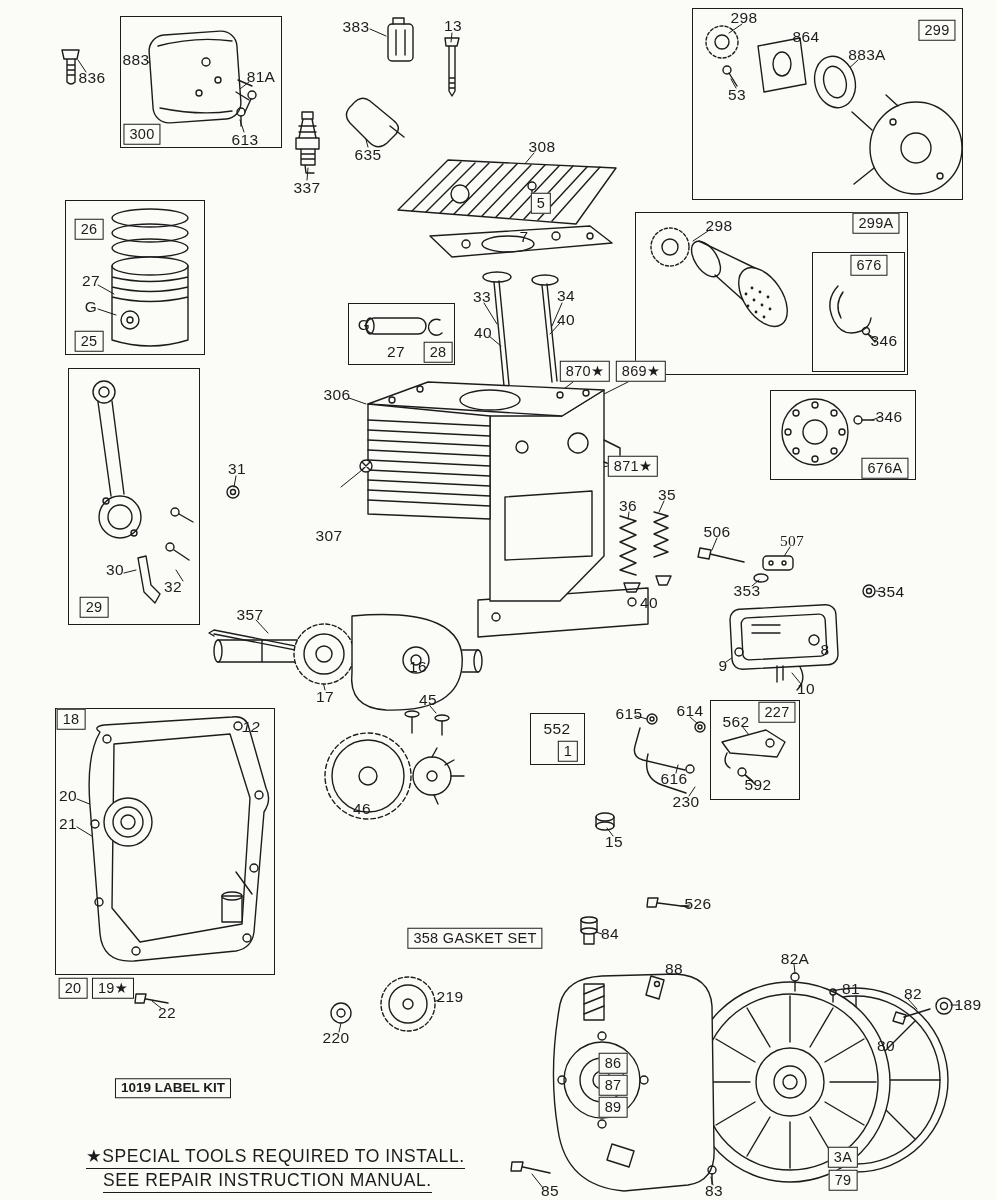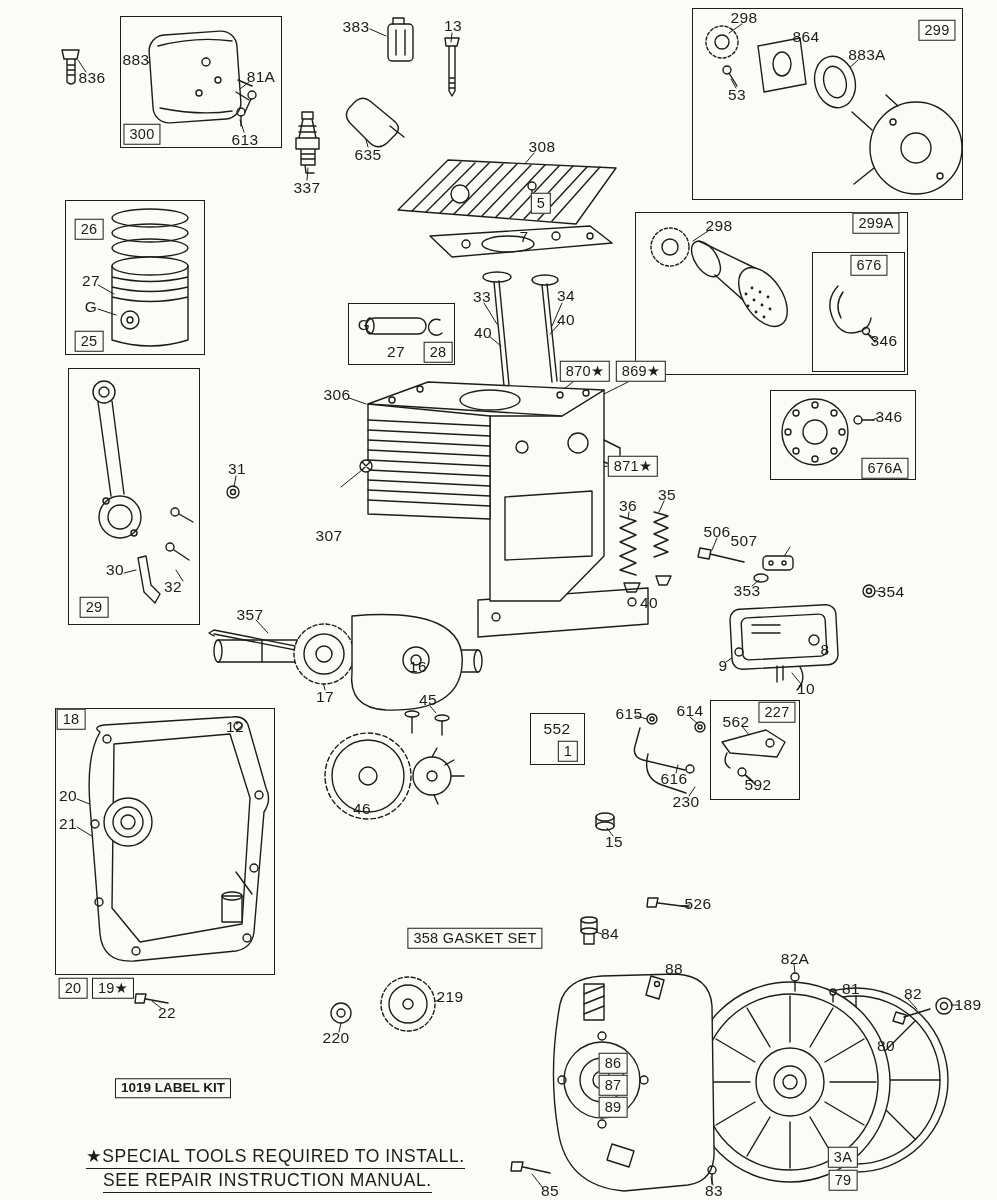--- a/index.html
+++ b/index.html
@@ -406,40 +406,40 @@
       <div class="label" style="left: 566px; top: 320px;">40</div>
       <div class="label" style="left: 337px; top: 395px;">306</div>
       <div class="label" style="left: 329px; top: 492px; margin-top: 44px;">307</div>
       <div class="label" style="left: 237px; top: 469px;">31</div>
       <div class="label" style="left: 115px; top: 570px;">30</div>
       <div class="label" style="left: 173px; top: 587px;">32</div>
       <div class="label" style="left: 628px; top: 506px;">36</div>
       <div class="label" style="left: 667px; top: 495px;">35</div>
       <div class="label" style="left: 649px; top: 603px;">40</div>
       <div class="label" style="left: 717px; top: 532px;">506</div>
-      <div class="label" style="left: 744px; top: 541px;">507</div>
+      <div class="label" style="left: 792px; top: 541px; font-family: Liberation Serif, serif;">507</div>
       <div class="label" style="left: 747px; top: 591px;">353</div>
       <div class="label" style="left: 891px; top: 592px;">354</div>
       <div class="label" style="left: 723px; top: 666px;">9</div>
       <div class="label" style="left: 825px; top: 650px;">8</div>
       <div class="label" style="left: 806px; top: 689px;">10</div>
       <div class="label" style="left: 250px; top: 615px;">357</div>
       <div class="label" style="left: 325px; top: 697px;">17</div>
       <div class="label" style="left: 418px; top: 667px;">16</div>
       <div class="label" style="left: 428px; top: 700px;">45</div>
       <div class="label" style="left: 362px; top: 809px;">46</div>
       <div class="label" style="left: 557px; top: 729px;">552</div>
       <div class="label" style="left: 629px; top: 714px;">615</div>
       <div class="label" style="left: 690px; top: 711px;">614</div>
       <div class="label" style="left: 674px; top: 779px;">616</div>
       <div class="label" style="left: 686px; top: 802px;">230</div>
       <div class="label" style="left: 736px; top: 722px;">562</div>
       <div class="label" style="left: 758px; top: 785px;">592</div>
       <div class="label" style="left: 614px; top: 842px;">15</div>
-      <div class="label" style="left: 235px; top: 727px;">12</div>
+      <div class="label" style="left: 251px; top: 727px; font-style: italic;">12</div>
       <div class="label" style="left: 68px; top: 796px;">20</div>
       <div class="label" style="left: 68px; top: 824px;">21</div>
       <div class="label" style="left: 167px; top: 1013px;">22</div>
       <div class="label" style="left: 610px; top: 934px;">84</div>
       <div class="label" style="left: 698px; top: 904px;">526</div>
       <div class="label" style="left: 450px; top: 997px;">219</div>
       <div class="label" style="left: 336px; top: 1038px;">220</div>
       <div class="label" style="left: 674px; top: 969px;">88</div>
       <div class="label" style="left: 795px; top: 959px;">82A</div>
       <div class="label" style="left: 851px; top: 989px;">81</div>

